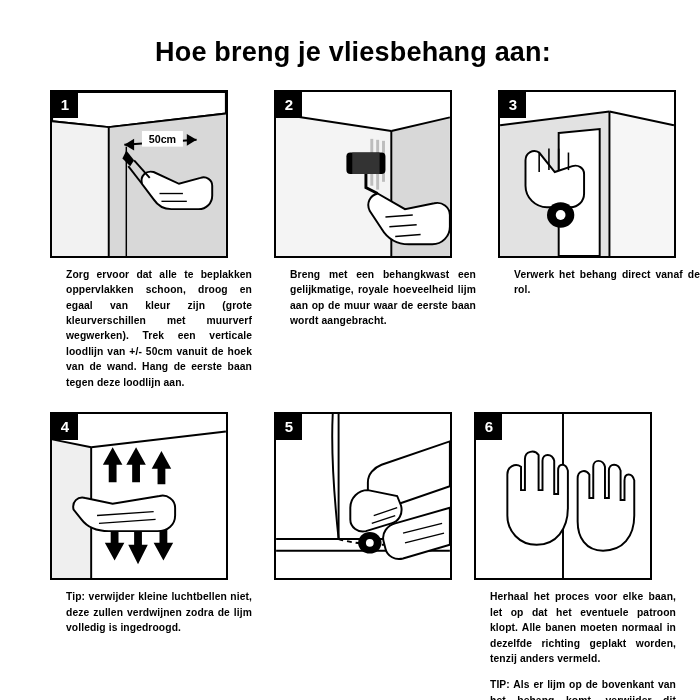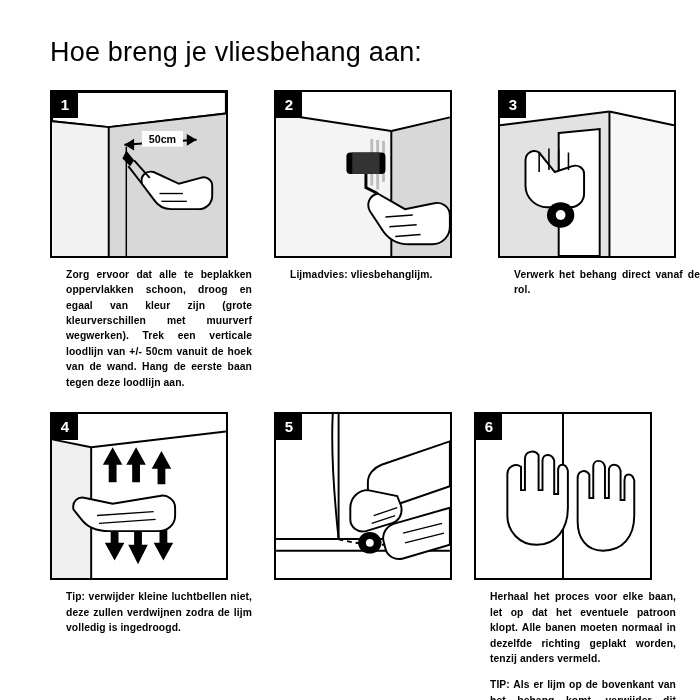--- a/index.html
+++ b/index.html
@@ -16,24 +16,25 @@
   }
   .page {
     position: relative;
     width: 700px;
     height: 700px;
     box-sizing: border-box;
     padding: 38px 44px 10px 50px;
   }
   .title {
     font-size: 27px;
-    font-weight: normal;
+    font-weight: bold;
     letter-spacing: 0.2px;
     margin: 0 0 22px 0;
     line-height: 1.1;
+    text-align: center;
   }
   .grid {
     display: grid;
     grid-template-columns: 1fr 1fr 1fr;
     column-gap: 22px;
   }
   .cell {
     width: 100%;
   }
   .panel {
@@ -153,21 +154,21 @@
 
           <path d="M92,84 L92,98 L104,104" stroke="#000" stroke-width="3" fill="none"></path>
 
           <path d="M104,104 C96,106 92,114 96,122 L108,140 C114,150 124,156 136,156 L160,156 C170,156 178,148 178,138 L178,126 C178,118 170,112 162,114 L132,120 Z" fill="#ffffff" stroke="#000" stroke-width="2"></path>
           <path d="M112,128 L140,126" stroke="#000" stroke-width="1.4"></path>
           <path d="M116,138 L144,136" stroke="#000" stroke-width="1.4"></path>
           <path d="M122,148 L148,146" stroke="#000" stroke-width="1.4"></path>
         </svg>
       </div>
       <div class="caption">
-        <p>Lijmadvies: vliesbehanglijm.</p>
+        <p>Breng met een behangkwast een gelijkmatige, royale hoeveelheid lijm aan op de muur waar de eerste baan wordt aangebracht.</p>
       </div>
     </div>
 
     <div class="cell">
       <div class="panel panel-wrap">
         <div class="badge">3</div>
         <svg viewBox="0 0 178 168">
           <polygon points="0,0 178,0 178,34 112,20 0,34" fill="#ffffff" stroke="none"></polygon>
           <polygon points="0,34 112,20 112,168 0,168" fill="#e2e2e2" stroke="none"></polygon>
           <polygon points="112,20 178,34 178,168 112,168" fill="#f6f6f6" stroke="none"></polygon>

